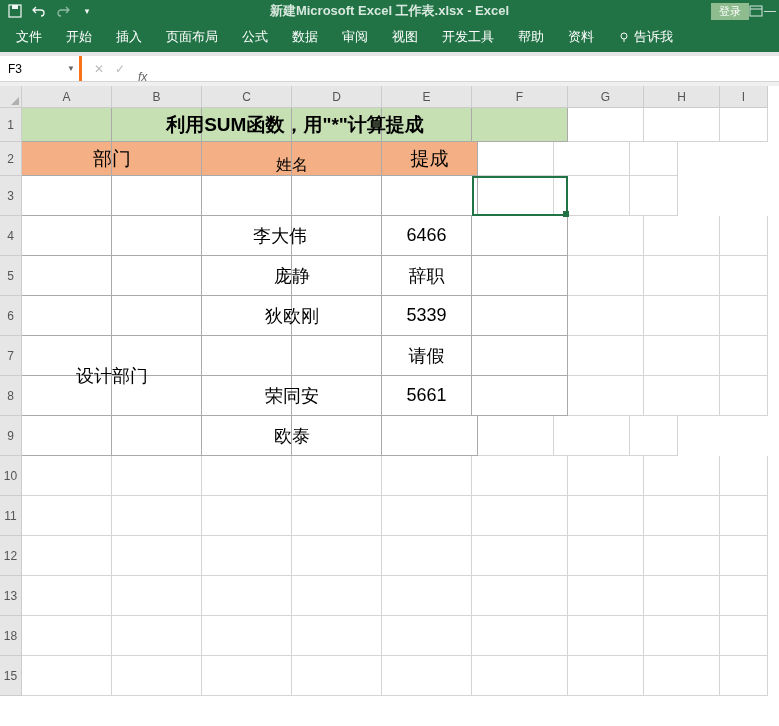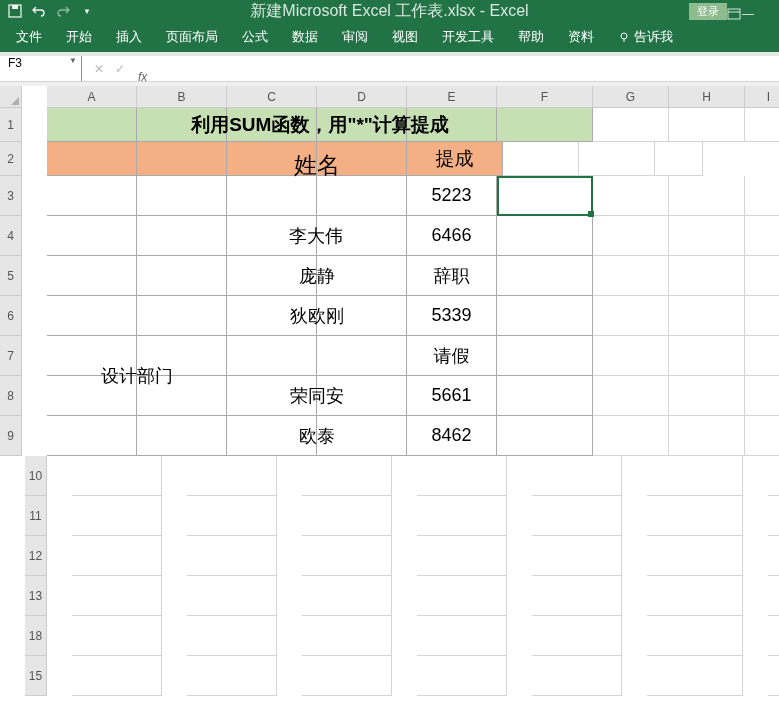--- a/index.html
+++ b/index.html
@@ -2,38 +2,38 @@
 <html><head>
 <meta charset="utf-8">
 <style>
 * { margin: 0; padding: 0; box-sizing: border-box; font-family: "Microsoft YaHei", Arial, sans-serif; }
 body { background: #fff; width: 779px; height: 726px; overflow: hidden; user-select: none; }
 
 
 .titlebar { background: #217346; height: 22px; display: flex; align-items: center; color: #fff; font-size: 12px; position: relative; }
 .qat { display: flex; align-items: center; gap: 10px; padding-left: 8px; }
 .qat-icon { width: 14px; height: 14px; display: flex; align-items: center; justify-content: center; color: #fff; opacity: 0.95; }
-.title-text { position: absolute; left: 50%; transform: translateX(-50%); white-space: nowrap; font-size: 16px; color: #d8e8de; }
+.title-text { position: absolute; left: 50%; transform: translateX(-50%); white-space: nowrap; font-size: 13px; color: #d8e8de; font-weight: bold; }
 .title-app { color: #d8e8de; }
-.win-controls { margin-left: auto; display: flex; align-items: flex-end; gap: 0; padding-right: 24px; }
+.win-controls { margin-left: auto; display: flex; align-items: center; gap: 0; padding-right: 2px; }
 .login-btn { background: #8fbc8f; color: #fff; padding: 1px 8px; font-size: 11px; }
 .win-icon { width: 14px; height: 12px; color: #d8e8de; display: flex; align-items: center; justify-content: center; font-size: 12px; }
 
 
 .ribbon { background: #217346; height: 30px; display: flex; align-items: center; padding-left: 14px; gap: 20px; font-size: 13px; }
 .ribbon-tab { color: #fff; padding: 4px 2px; cursor: pointer; }
 .tellme { display: flex; align-items: center; gap: 4px; }
 .bulb { width: 12px; height: 12px; }
 
 
 .ribbon-sep { background: #e6e6e6; height: 4px; }
 
 
 .formula-row { background: #fff; height: 26px; display: flex; align-items: center; border-bottom: 1px solid #d4d4d4; font-size: 12px; }
-.namebox { width: 82px; border-right: 1px solid #f97316; padding-left: 8px; display: flex; height: 100%; position: relative; }
+.namebox { width: 82px; border-right: 3px solid #f97316; padding-left: 8px; display: flex; align-items: center; height: 100%; position: relative; }
 .namebox-dd { position: absolute; right: 4px; font-size: 8px; color: #666; }
 .fx-btns { display: flex; align-items: center; gap: 3px; padding: 0 8px; height: 100%; color: #bbb; }
 .fx-btn { width: 18px; text-align: center; font-size: 12px; }
 .fx-label { font-style: italic; color: #666; font-size: 12px; padding-left: 6px; margin-top: 16px; }
 .formula-input { flex: 1; padding-left: 8px; height: 100%; }
 
 .thin-sep { height: 4px; background: #f0f0f0; }
 
 
 .grid { display: flex; }
@@ -48,21 +48,21 @@
 .cell { border-right: 1px solid #d4d4d4; border-bottom: 1px solid #d4d4d4; display: flex; align-items: center; justify-content: center; font-size: 17px; color: #000; background: #fff; }
 
 
 .cA { width: 90px; } .cB { width: 90px; } .cC { width: 90px; } .cD { width: 90px; }
 .cE { width: 90px; } .cF { width: 96px; } .cG { width: 76px; } .cH { width: 76px; }
 .cI { width: 48px; }
 
 
 .r1 { height: 34px; } .r2 { height: 34px; }
 .r3,.r4,.r5,.r6,.r7,.r8,.r9 { height: 40px; }
-.r10,.r11,.r12,.r13,.r14,.r15 { height: 40px; margin-left: 25px; }
+.r10,.r11,.r12,.r13,.r14,.r15 { height: 40px; }
 
 
 .title-cell { background: #c6e0b4; font-size: 19px; font-weight: bold; border-right: 1px solid #aaa !important; border-bottom: 1px solid #aaa !important; }
 .header-cell { background: #f4b084; font-size: 19px; border-right: 1px solid #aaa !important; border-bottom: 1px solid #aaa !important; }
 .data-cell { font-size: 18px; border-right: 1px solid #aaa !important; border-bottom: 1px solid #aaa !important; }
 
 
 .active-cell-border { position: absolute; border: 2px solid #217346; pointer-events: none; }
 .active-cell-border::after { content:""; position:absolute; right:-3px; bottom:-3px; width:6px; height:6px; background:#217346; }
 
@@ -197,28 +197,28 @@
     <div class="cell-row">
       <div class="cell header-cell cA r2" style="border-right:none"></div>
       <div class="cell header-cell cB r2"></div>
       <div class="cell header-cell cC r2" style="border-right:none"></div>
       <div class="cell header-cell cD r2"></div>
       <div class="cell header-cell cF r2">提成</div>
       <div class="cell cG r2"></div>
       <div class="cell cH r2"></div>
       <div class="cell cI r2"></div>
     </div>
-    <div class="merged-text" style="left:180px;top:56px;width:180px;height:47px;font-size:23px">姓名</div>
+    <div class="merged-text" style="left:0;top:56px;width:180px;height:34px;font-size:19px">部门</div>
+    <div class="merged-text" style="left:180px;top:56px;width:180px;height:47px;font-size:16px">姓名</div>
 
     <div class="cell-row">
       <div class="cell data-cell cA r3" style="border-right:none;border-bottom:none"></div>
       <div class="cell data-cell cB r3" style="border-bottom:none"></div>
       <div class="cell data-cell cC r3" style="border-right:none"></div>
       <div class="cell data-cell cD r3"></div>
-      <div class="cell data-cell cE r3">5223</div>
       <div class="cell data-cell cF r3"></div>
       <div class="cell cG r3"></div>
       <div class="cell cH r3"></div>
       <div class="cell cI r3"></div>
     </div>
     <div class="cell-row">
       <div class="cell data-cell cA r4" style="border-right:none;border-bottom:none"></div>
       <div class="cell data-cell cB r4" style="border-bottom:none"></div>
       <div class="cell data-cell cC r4" style="border-right:none"></div>
       <div class="cell data-cell cD r4"></div>
@@ -270,30 +270,29 @@
       <div class="cell data-cell cF r8"></div>
       <div class="cell cG r8"></div>
       <div class="cell cH r8"></div>
       <div class="cell cI r8"></div>
     </div>
     <div class="cell-row">
       <div class="cell data-cell cA r9" style="border-right:none"></div>
       <div class="cell data-cell cB r9"></div>
       <div class="cell data-cell cC r9" style="border-right:none"></div>
       <div class="cell data-cell cD r9"></div>
-      <div class="cell data-cell cE r9">8462</div>
       <div class="cell data-cell cF r9"></div>
       <div class="cell cG r9"></div>
       <div class="cell cH r9"></div>
       <div class="cell cI r9"></div>
     </div>
 
     <div class="merged-text" style="left:0;top:210px;width:180px;height:160px">设计部门</div>
 
-    <div class="merged-text" style="left:179px;top:130px;width:180px;height:40px">李大伟</div>
+    <div class="merged-text" style="left:168px;top:130px;width:180px;height:40px">李大伟</div>
     <div class="merged-text" style="left:180px;top:170px;width:180px;height:40px">庞静</div>
     <div class="merged-text" style="left:180px;top:210px;width:180px;height:40px">狄欧刚</div>
     <div class="merged-text" style="left:180px;top:330px;width:180px;height:40px">欧泰</div>
     <div class="merged-text" style="left:180px;top:290px;width:180px;height:40px">荣同安</div>
 
     <div class="cell-row">
         <div class="cell cA r10"></div>
         <div class="cell cB r10"></div>
         <div class="cell cC r10"></div>
         <div class="cell cD r10"></div>

